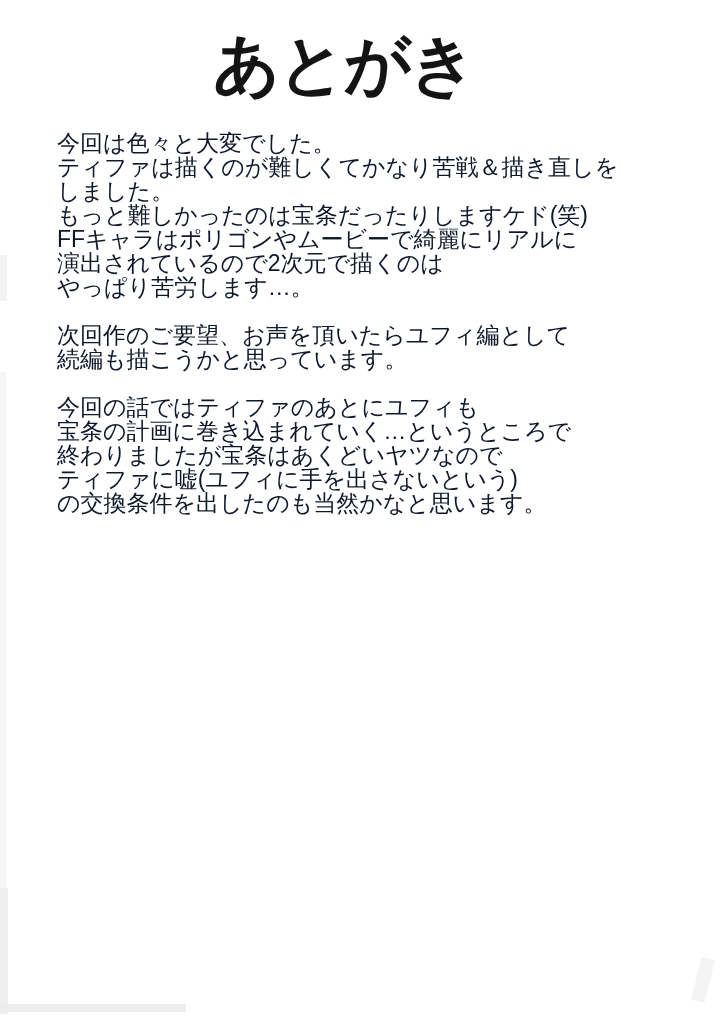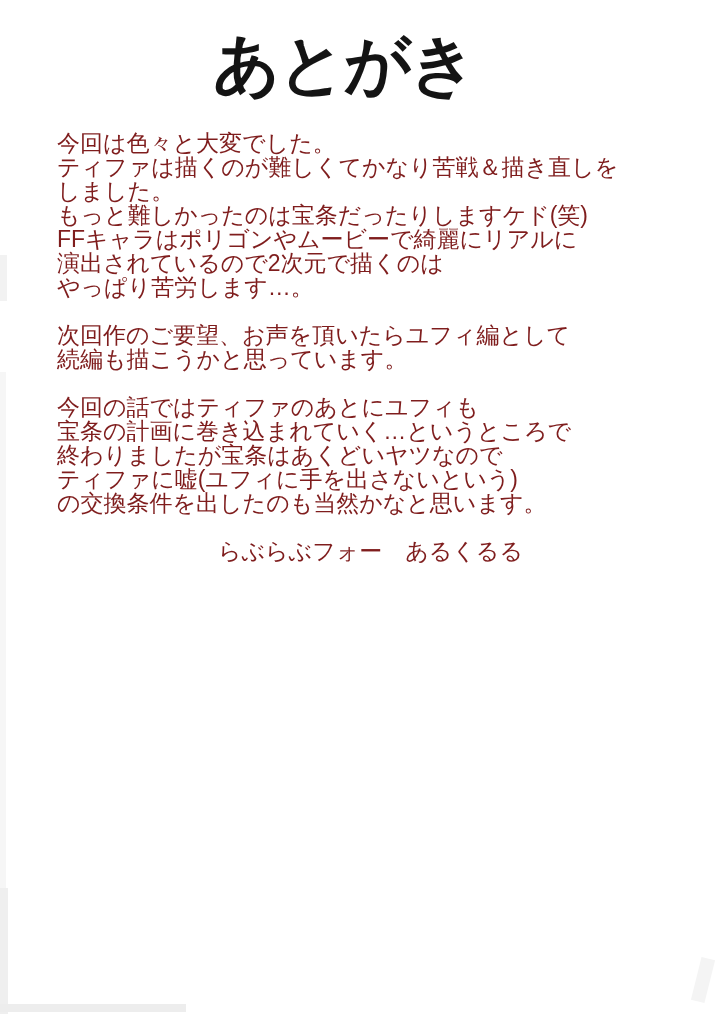--- a/index.html
+++ b/index.html
@@ -33,21 +33,21 @@
     color: #141414;
     white-space: nowrap;
   }
   .body-text {
     position: absolute;
     left: 57px;
     top: 131px;
     width: 630px;
     font-size: 23px;
     line-height: 24px;
-    color: #7f1d1d;
+    color: #0f172a;
   }
   .paragraph {
     margin: 0 0 24px 0;
     white-space: pre-line;
   }
   .signature {
     margin: 0 0 0 161px;
     white-space: pre;
     font-size: 23px;
     line-height: 24px;
@@ -109,21 +109,20 @@
 FFキャラはポリゴンやムービーで綺麗にリアルに
 演出されているので2次元で描くのは
 やっぱり苦労します…。</div>
     <div class="paragraph">次回作のご要望、お声を頂いたらユフィ編として
 続編も描こうかと思っています。</div>
     <div class="paragraph">今回の話ではティファのあとにユフィも
 宝条の計画に巻き込まれていく…というところで
 終わりましたが宝条はあくどいヤツなので
 ティファに嘘(ユフィに手を出さないという)
 の交換条件を出したのも当然かなと思います。</div>
-    <div class="signature">らぶらぶフォー　あるくるる</div>
   </div>
 
   <div class="artifact edge-left-strip"></div>
   <div class="artifact edge-left-tick-a"></div>
   <div class="artifact edge-left-tick-b"></div>
   <div class="artifact edge-bottom-left"></div>
   <div class="artifact edge-bottom-right"></div>
 
 </div>
 

